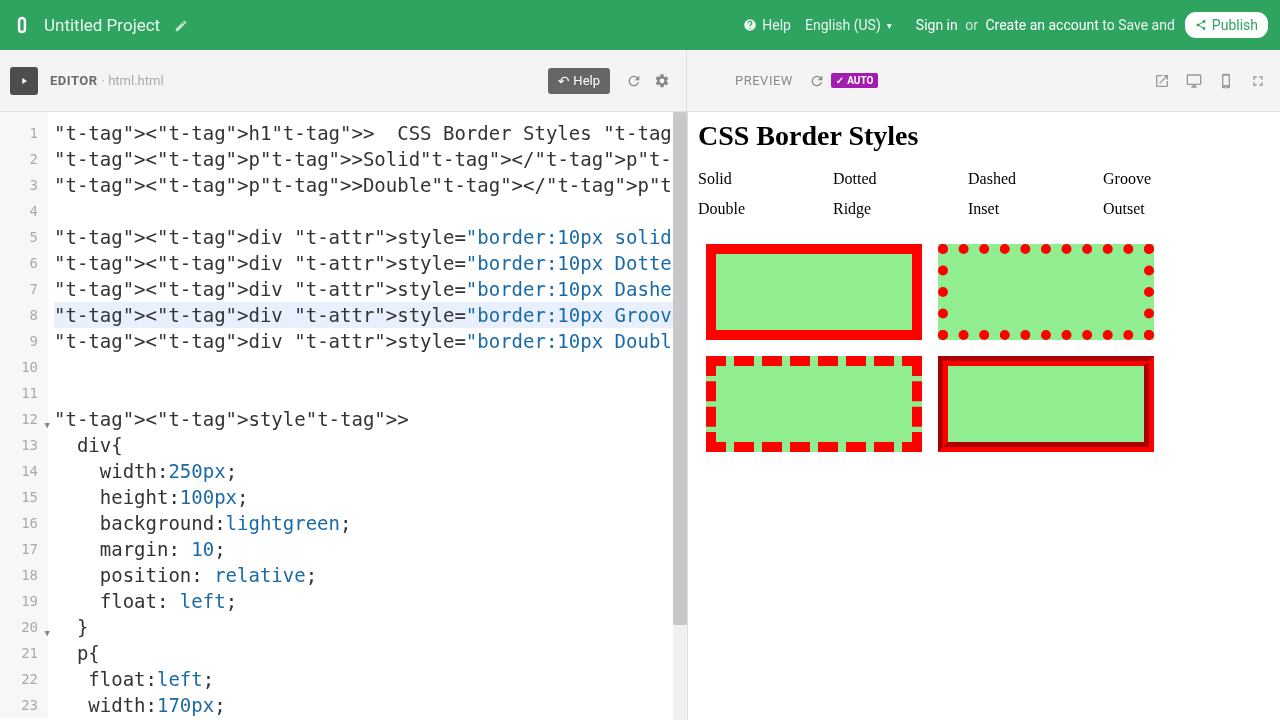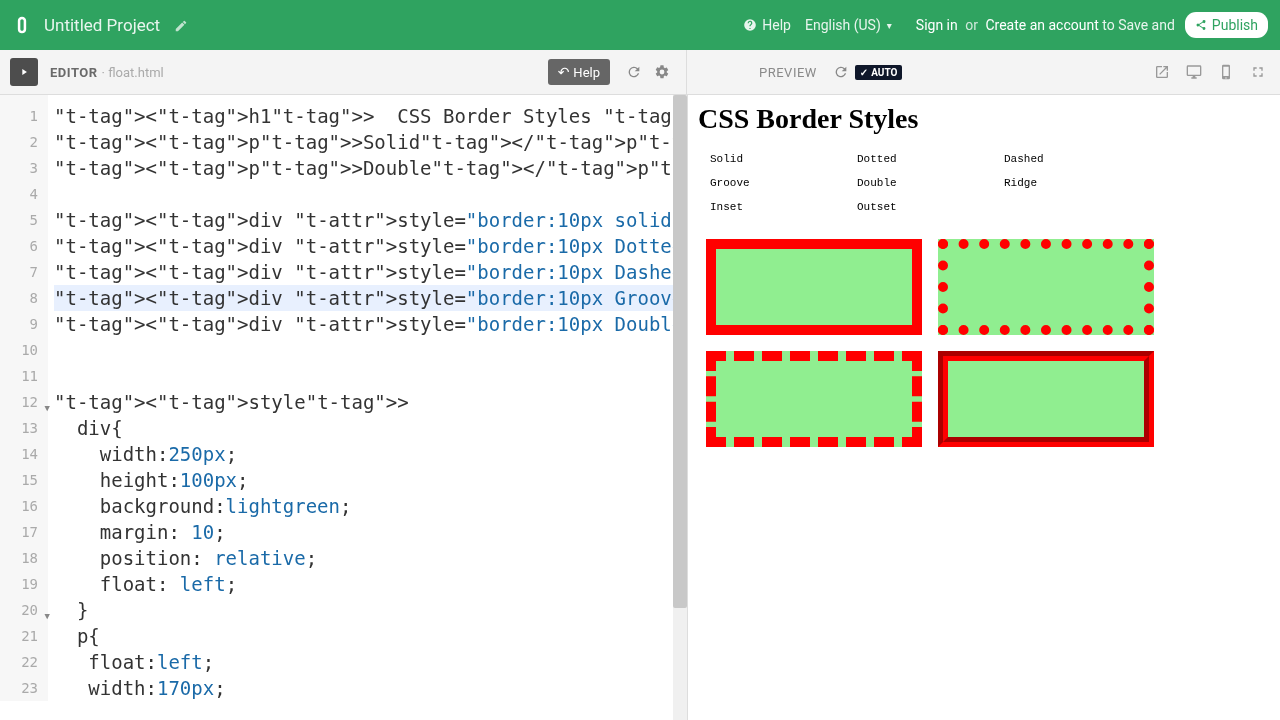--- a/index.html
+++ b/index.html
@@ -15,55 +15,55 @@
 .help-link { display: flex; align-items: center; color: #e8f5ee; font-size: 14px; margin-right: 14px; cursor: pointer; }
 .help-link svg { fill: #e8f5ee; width: 14px; height: 14px; margin-right: 5px; }
 .lang-select { color: #e8f5ee; font-size: 14px; margin-right: 24px; cursor: pointer; display: flex; align-items: center; }
 .lang-select::after { content: '▾'; font-size: 10px; margin-left: 6px; }
 .auth-text { font-size: 14px; color: #e8f5ee; }
 .auth-text a { color: #fff; text-decoration: none; }
 .auth-text .or { color: #d0e8db; margin: 8px 4px; }
 .publish-btn { background: #ffffff; color: #2fa360; padding: 5px 10px; border-radius: 11px; font-size: 14px; margin-left: 10px; display: flex; align-items: center; cursor: pointer; }
 .publish-btn svg { fill: #2fa360; width: 12px; height: 12px; margin-right: 5px; }
 
-.toolbar { height: 45px; background: #f4f4f4; border-bottom: 1px solid #ddd; display: flex; align-items: center; gap: 24px; }
+.toolbar { height: 62px; background: #f4f4f4; border-bottom: 1px solid #ddd; display: flex; align-items: center; }
 .toolbar-left { width: 687px; display: flex; align-items: center; padding: 0 10px; height: 100%; border-right: 1px solid #ddd; }
 .play-btn { width: 28px; height: 28px; background: #4d4d4d; border-radius: 3px; display: flex; align-items: center; justify-content: center; margin-right: 12px; cursor: pointer; }
 .play-btn svg { fill: #fff; width: 10px; height: 10px; }
 .editor-label { font-size: 13px; font-weight: 700; color: #6a6a6a; letter-spacing: 0.5px; }
 .file-label { font-size: 13px; color: #aaa; margin-left: 4px; }
 .toolbar-left-spacer { flex: 1; }
 .undo-btn { background: #666; color: #fff; padding: 5px 10px; border-radius: 3px; font-size: 13px; display: flex; align-items: center; cursor: pointer; margin-right: 10px; }
 .undo-btn::before { content: '↶'; margin-right: 4px; font-size: 14px; }
 .refresh-icon, .gear-icon { width: 28px; height: 28px; display: flex; align-items: center; justify-content: center; cursor: pointer; color: #888; }
 .refresh-icon svg, .gear-icon svg { fill: #888; width: 16px; height: 16px; }
 
 .toolbar-right { flex: 1; display: flex; align-items: center; padding: 0 10px; height: 100%; }
 .preview-label { font-size: 13px; font-weight: 400; color: #8a8a8a; letter-spacing: 0.5px; margin-right: 10px; padding-left: 38px; }
-.auto-badge { background: #0f172a; color: #fff; font-size: 10px; font-weight: 700; padding: 2px 5px; border-radius: 2px; display: flex; align-items: center; }
+.auto-badge { background: #a21caf; color: #fff; font-size: 10px; font-weight: 700; padding: 2px 5px; border-radius: 2px; display: flex; align-items: center; }
 .auto-badge::before { content: '✓'; margin-right: 3px; font-size: 10px; }
 .toolbar-right-spacer { flex: 1; }
 .device-icons { display: flex; gap: 8px; }
 .device-icon { width: 24px; height: 24px; display: flex; align-items: center; justify-content: center; cursor: pointer; }
 .device-icon svg { fill: #999; width: 16px; height: 16px; }
 
 .main { display: flex; height: calc(100vh - 95px); }
 .editor-pane { width: 687px; background: #fff; overflow: auto; position: relative; }
 .gutter { position: absolute; left: 0; top: 0; width: 48px; background: #f7f7f7; padding-top: 8px; }
 .gutter-line { height: 26px; text-align: right; padding-right: 10px; font-size: 14px; color: #aaa; font-family: monospace; line-height: 26px; position: relative; }
 .fold-arrow { position: absolute; right: -2px; top: 6px; font-size: 9px; color: #888; }
 .code { margin-left: 54px; padding-top: 8px; font-family: Consolas, Monaco, monospace; font-size: 19px; line-height: 26px; white-space: pre; color: #333; }
 .t-str { color: #1a6aa8; }
 .t-val { color: #1a6aa8; }
 .t-prop { color: #333; }
 .line-hl { background: #e8f0fe; display: inline-block; width: 100%; }
 
 .preview-pane { flex: 1; background: #fff; padding: 8px 10px; overflow: auto; border-left: 1px solid #ddd; }
 .preview-pane h1 { font-family: "Times New Roman", serif; font-size: 28px; font-weight: 700; margin-bottom: 18px; }
-.preview-pane p { font-family: Liberation Mono, monospace; font-size: 11px; float: left; width: 135px; margin-bottom: 12px; margin-left: 12px; }
+.preview-pane p { font-family: Liberation Serif, serif; font-size: 16px; float: left; width: 135px; margin-bottom: 12px; }
 .preview-boxes { clear: both; padding-top: 6px; }
 .pbox { width: 216px; height: 96px; background: #90ee90; margin: 8px; float: left; }
 .pbox.solid { border: 10px solid #ff0000; }
 .pbox.dotted { border: 10px dotted #ff0000; }
 .pbox.dashed { border: 10px dashed #ff0000; }
 .pbox.groove { border: 10px groove #ff0000; }
 
 .vscroll { position: absolute; right: 0; top: 0; width: 14px; height: 100%; background: #f0f0f0; }
 .vscroll-thumb { width: 100%; background: #c8c8c8; border-radius: 2px; position: absolute; }
 </style>
@@ -105,21 +105,21 @@
 </div>
 
 <div class="toolbar">
   <div class="toolbar-left">
     <span class="play-btn">
       <svg viewBox="0 0 24 24">
           <path d="M8 5v14l11-7z"></path>
         </svg>
     </span>
     <span class="editor-label">EDITOR</span>
-    <span class="file-label">· float.html</span>
+    <span class="file-label">· html.html</span>
     <span class="toolbar-left-spacer"></span>
     <span class="undo-btn">
       <span>Help</span>
     </span>
     <span class="refresh-icon">
       <svg viewBox="0 0 24 24">
           <path d="M17.65 6.35A8 8 0 1 0 19.73 14h-2.08A6 6 0 1 1 12 6c1.66 0 3.14.69 4.22 1.78L13 11h7V4l-2.35 2.35z"></path>
         </svg>
     </span>
     <span class="gear-icon">

